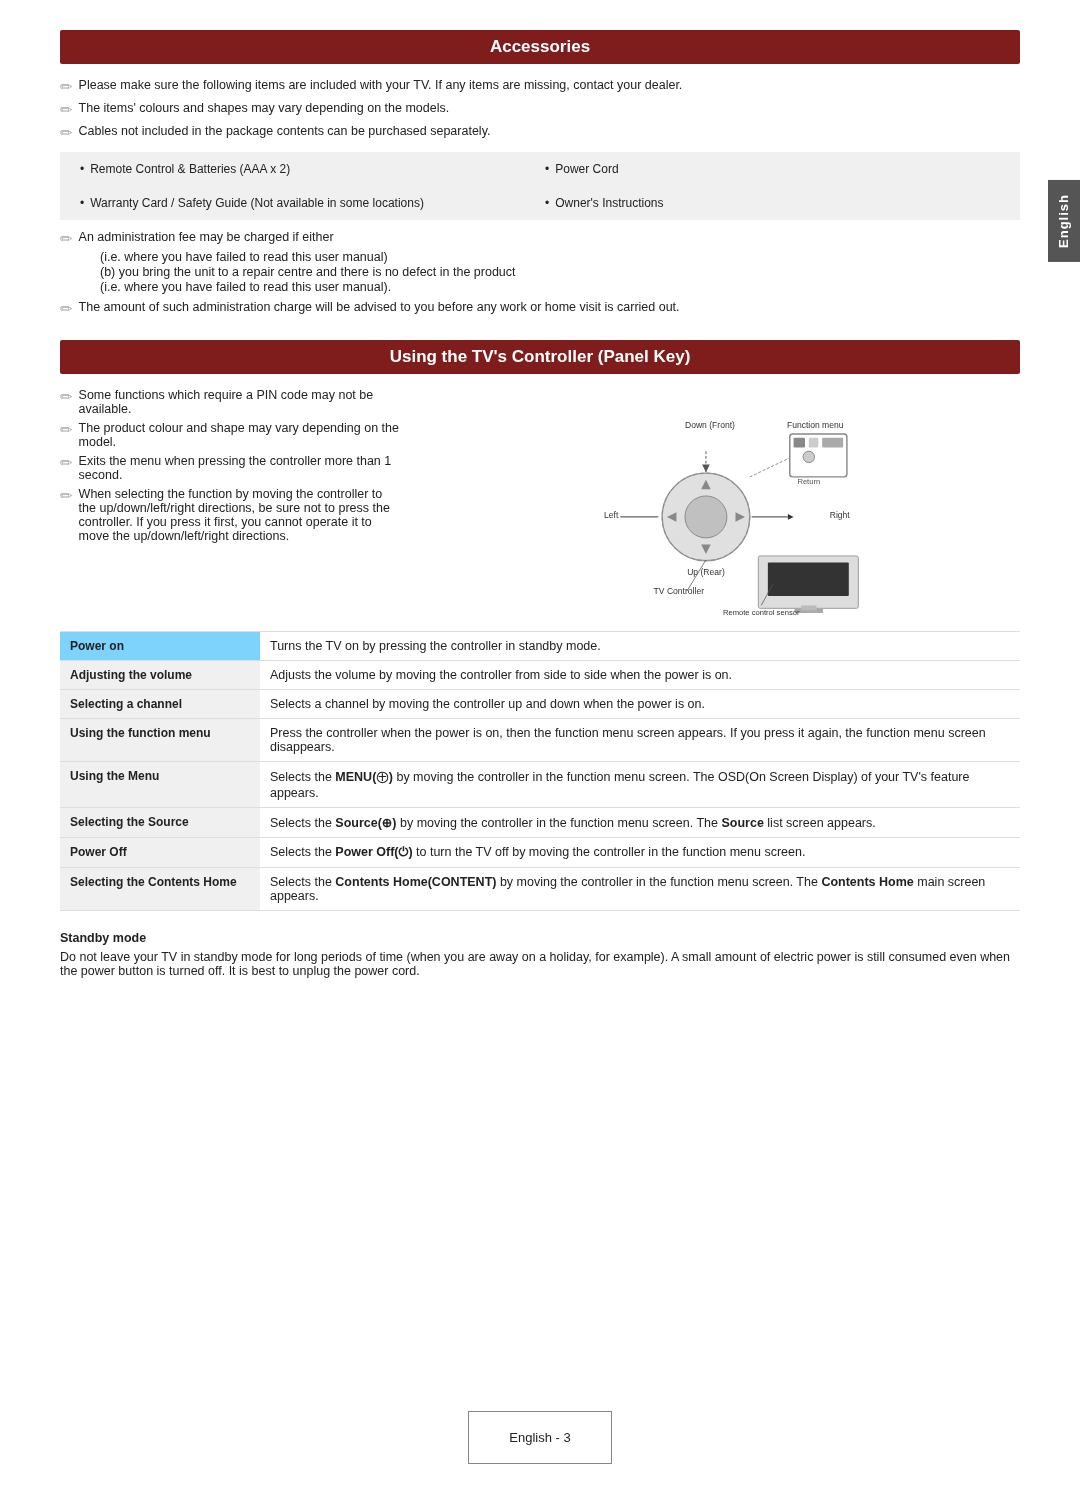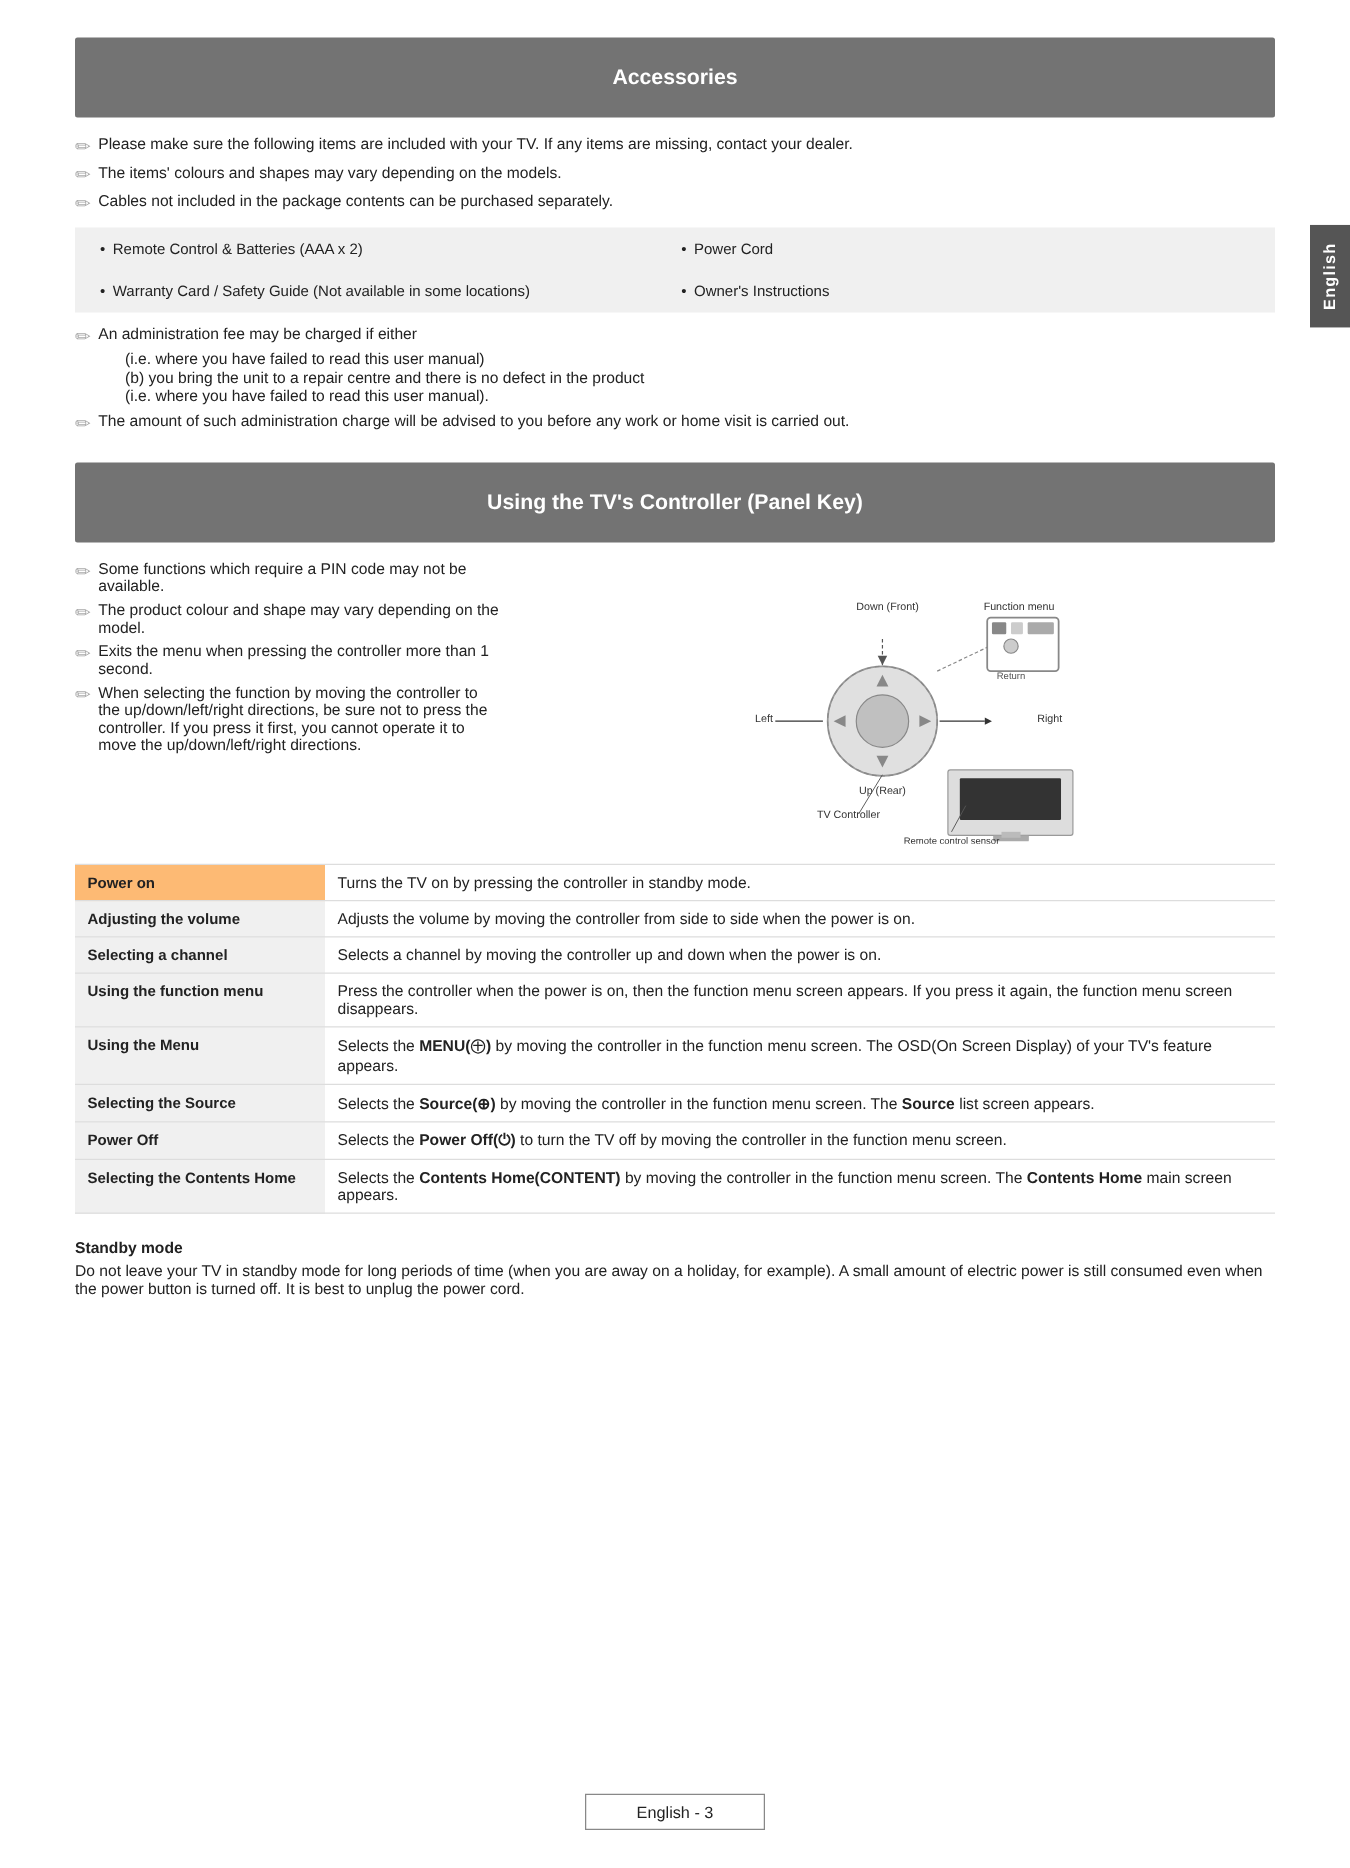--- a/index.html
+++ b/index.html
@@ -33,26 +33,26 @@
       font-weight: bold;
       writing-mode: vertical-rl;
       text-orientation: mixed;
       transform: rotate(180deg);
       padding: 14px 8px;
       letter-spacing: 1px;
     }
 
     
     .section-header {
-      background: #737373;
+      background: #7f1d1d;
       color: #fff;
       text-align: center;
       font-size: 17px;
       font-weight: bold;
-      padding: 22px 0;
+      padding: 7px 0;
       margin-bottom: 14px;
       border-radius: 2px;
     }
 
     
     .accessories-section {
       margin-bottom: 22px;
     }
 
     .note-line {
@@ -165,21 +165,21 @@
     }
 
     .feature-table td:first-child {
       width: 200px;
       background: #f0f0f0;
       font-weight: bold;
       font-size: 12px;
     }
 
     .feature-table td:first-child.dark-row {
-      background: #fdba74;
+      background: #7dd3fc;
     }
 
     
     .standby-section {
       margin-top: 20px;
       font-size: 12.5px;
     }
 
     .standby-title {
       font-weight: bold;
@@ -193,21 +193,21 @@
       bottom: 30px;
       left: 0;
       right: 0;
       text-align: center;
       font-size: 13px;
     }
 
     .footer-badge {
       display: inline-block;
       border: 1px solid #888;
-      padding: 6px 40px;
+      padding: 18px 40px;
       font-size: 13px;
     }
   </style>
 </head>
 <body>
 
 <div class="page-wrapper">
 
   <div class="side-tab">English</div>
 

